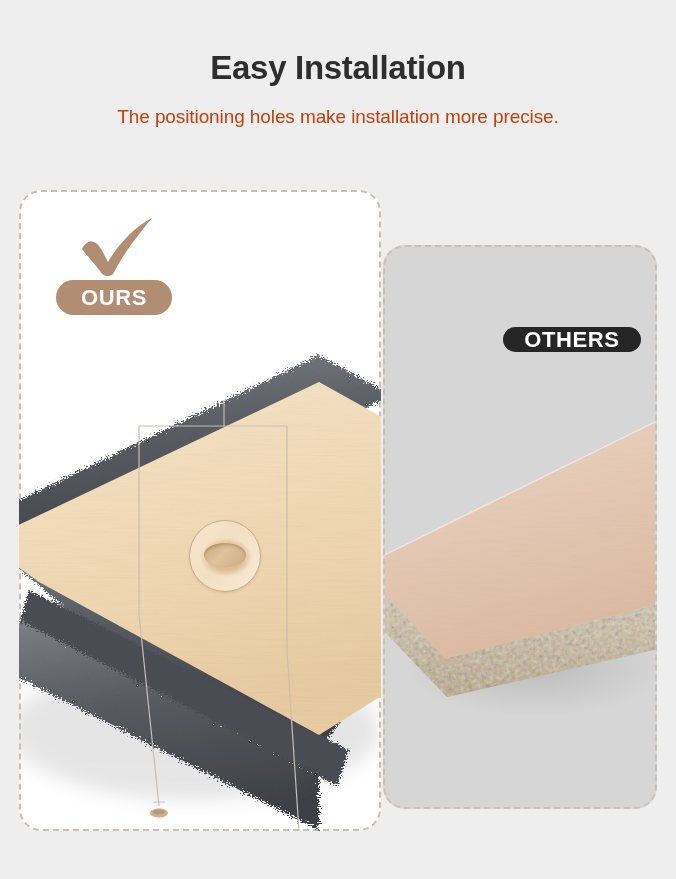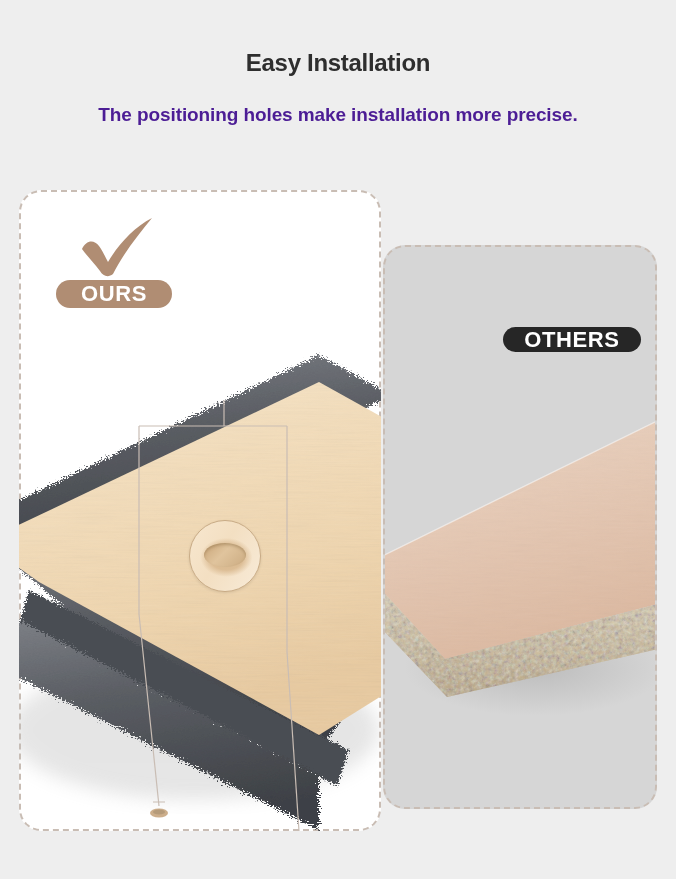--- a/index.html
+++ b/index.html
@@ -4,42 +4,42 @@
 <style>
   html,body{margin:0;padding:0;}
   body{
     width:676px;height:879px;
     background:#eeeeee;
     font-family:"Liberation Sans", sans-serif;
     overflow:hidden;position:relative;
   }
   .header{position:absolute;left:0;top:0;width:676px;text-align:center;}
   .title{
-    font-size:24px;font-weight:700;color:#2e2e2e;
+    font-size:33px;font-weight:700;color:#2e2e2e;
     letter-spacing:-0.3px;margin-top:50px;line-height:1.1;text-align:center;
   }
   .subtitle{
-    font-size:19px;color:#4c1d95;font-weight:700;
-    margin-top:28px;letter-spacing:-0.1px;
+    font-size:19px;color:#c2410c;font-weight:400;
+    margin-top:20px;letter-spacing:-0.1px;
   }
 
   
   .panel{position:absolute;border:2px dashed #c9bdb4;border-radius:22px;box-sizing:border-box;}
   .panel-ours{left:19px;top:190px;width:362px;height:641px;background:#ffffff;}
   .panel-others{left:383px;top:245px;width:274px;height:564px;background:#d6d6d6;overflow:hidden;}
 
   .clip{position:absolute;inset:0;border-radius:20px;overflow:hidden;}
 
   
   .badge{
     position:absolute;border-radius:999px;color:#fff;
     font-size:22px;font-weight:700;letter-spacing:0.6px;
     display:flex;align-items:center;justify-content:center;
   }
-  .badge-ours{left:56px;top:280px;width:116px;height:28px;background:#b08d73;}
+  .badge-ours{left:56px;top:280px;width:116px;height:35px;background:#b08d73;}
   .badge-others{left:503px;top:327px;width:138px;height:25px;background:#262626;}
 
   .mark{position:absolute;}
   .mark-check{left:78px;top:216px;width:80px;height:62px;}
   .mark-x{left:528px;top:266px;width:66px;height:58px;}
 
   
   .ours-art{position:absolute;left:19px;top:190px;width:500px;height:641px;pointer-events:none;}
 
   

